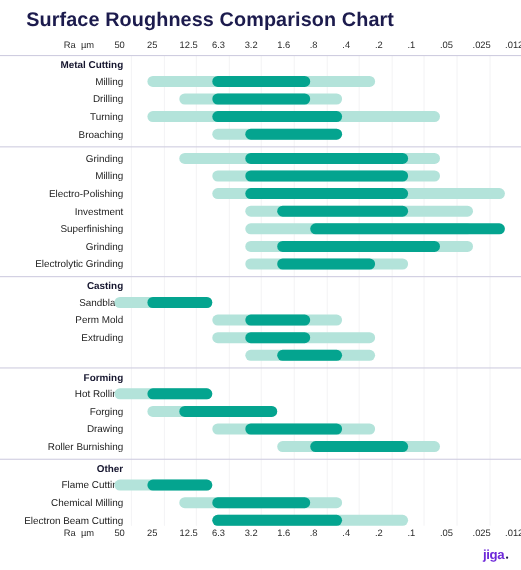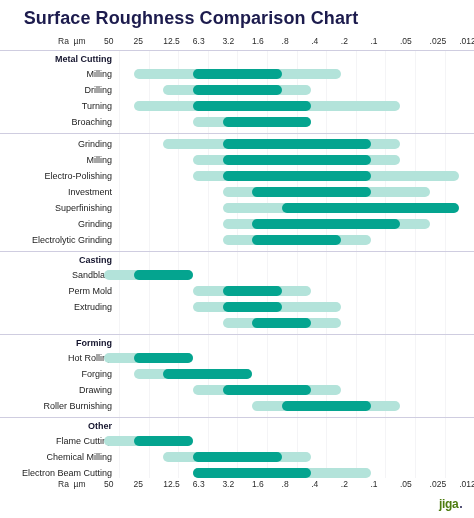--- a/index.html
+++ b/index.html
@@ -123,21 +123,21 @@
     background: #04a48f;
     border-radius: 5px;
   }
 
   
   .logo {
     position: absolute;
     right: 12px; top: 497px;
     font-size: 12px;
     font-weight: bold;
-    color: #4d7c0f;
+    color: #6d28d9;
     letter-spacing: -0.3px;
   }
   .logo .dot {
     display: inline-block;
     width: 2.5px; height: 2.5px;
     background: #1c1b4d;
     border-radius: 50%;
     margin-left: 1px;
     vertical-align: baseline;
   }

